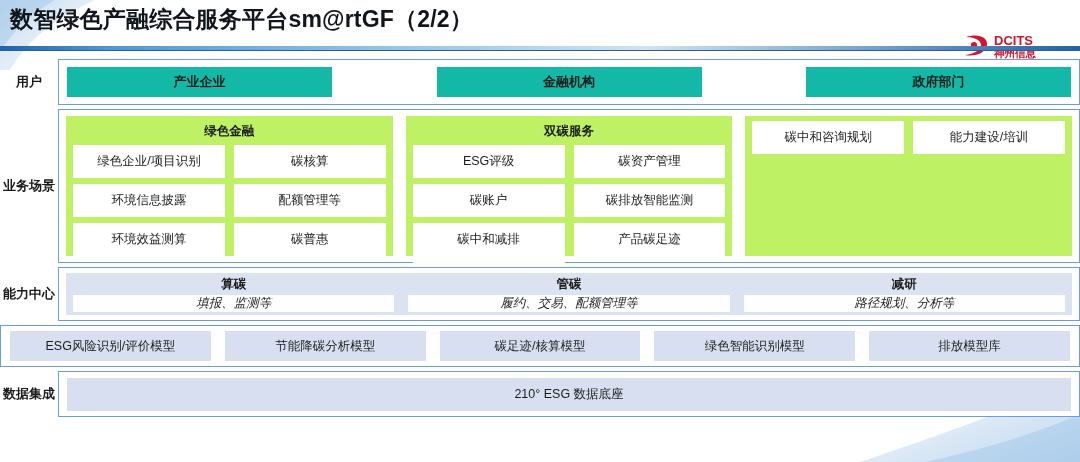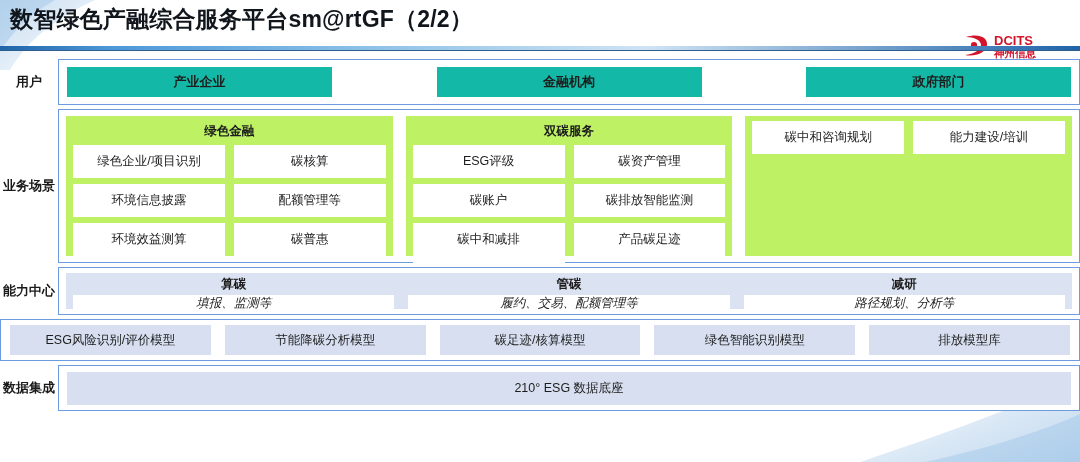--- a/index.html
+++ b/index.html
@@ -62,21 +62,21 @@
   }
   .grp-items{display:flex;flex-wrap:wrap;gap:6px 9px;align-content:flex-start;}
   .cell{
     background:#ffffff;height:33px;
     display:flex;align-items:center;justify-content:center;
     font-size:12.5px;color:#1d1d1d;
     flex:0 0 calc(50% - 4.5px);box-sizing:border-box;
   }
 
   
-  .cap{height:48px;padding:5px 7px;}
+  .cap{height:54px;padding:5px 7px;}
   .capgrp{
     background:#dbe2f1;flex:1;display:flex;flex-direction:column;
     padding:3px 7px 5px 7px;box-sizing:border-box;
   }
   .capgrp-title{text-align:center;font-size:12.5px;font-weight:bold;color:#1d1d1d;line-height:1.3;}
   .capgrp-sub{
     background:#ffffff;margin-top:3px;height:21px;
     display:flex;align-items:center;justify-content:center;
     font-size:12.5px;font-style:italic;color:#1d1d1d;
   }

